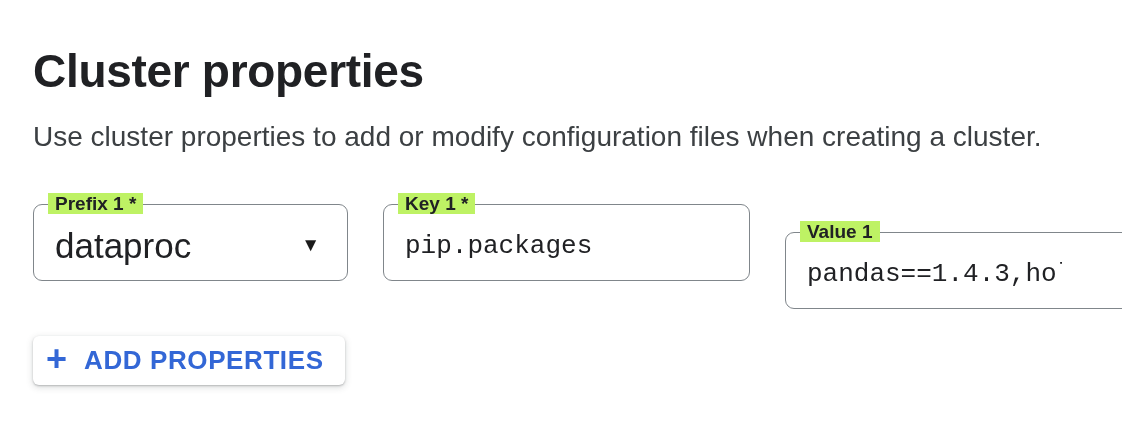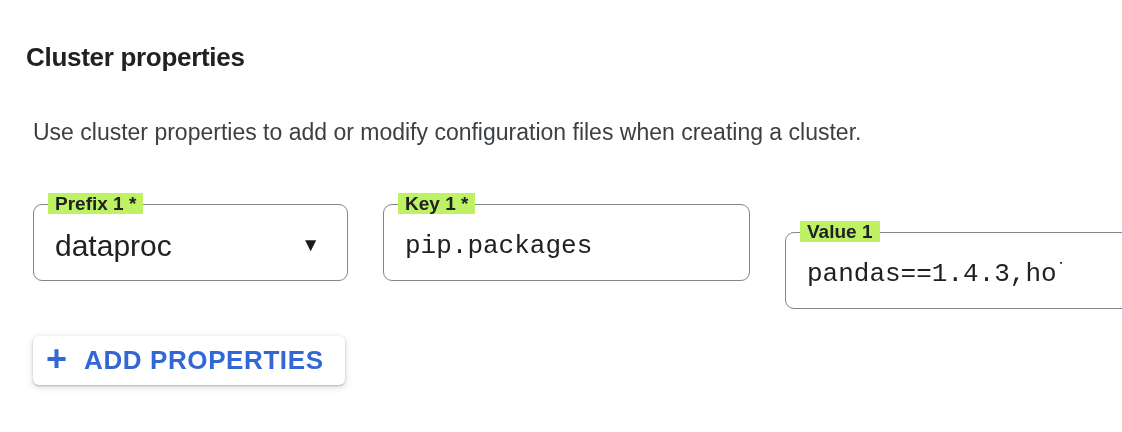--- a/index.html
+++ b/index.html
@@ -10,33 +10,33 @@
   }
   .screen {
     position: relative;
     width: 1122px;
     height: 432px;
     background: #ffffff;
     overflow: hidden;
   }
   .page-title {
     position: absolute;
-    left: 26px;
+    left: 33px;
     top: 18px;
-    font-size: 26px;
+    font-size: 46px;
     line-height: 44px;
     font-weight: 700;
     letter-spacing: -0.3px;
     color: #202124;
   }
   .page-desc {
     position: absolute;
     left: 33px;
     top: 94px;
-    font-size: 23px;
+    font-size: 28px;
     line-height: 30px;
     font-weight: 400;
     color: #3c4043;
   }
   .fields-row {
     position: absolute;
     left: 33px;
     top: 204px;
     display: flex;
     gap: 35px;
@@ -58,21 +58,21 @@
     left: 14px;
     background: #bef264;
     padding: 0 7px;
     font-size: 19px;
     font-weight: 700;
     color: #202124;
     line-height: 21px;
     white-space: nowrap;
   }
   .field-value {
-    font-size: 30px;
+    font-size: 35px;
     color: #202124;
     padding-left: 21px;
     white-space: nowrap;
   }
   .field-input {
     border: none;
     outline: none;
     background: transparent;
     font-family: Liberation Mono, monospace;
     font-size: 26px;

